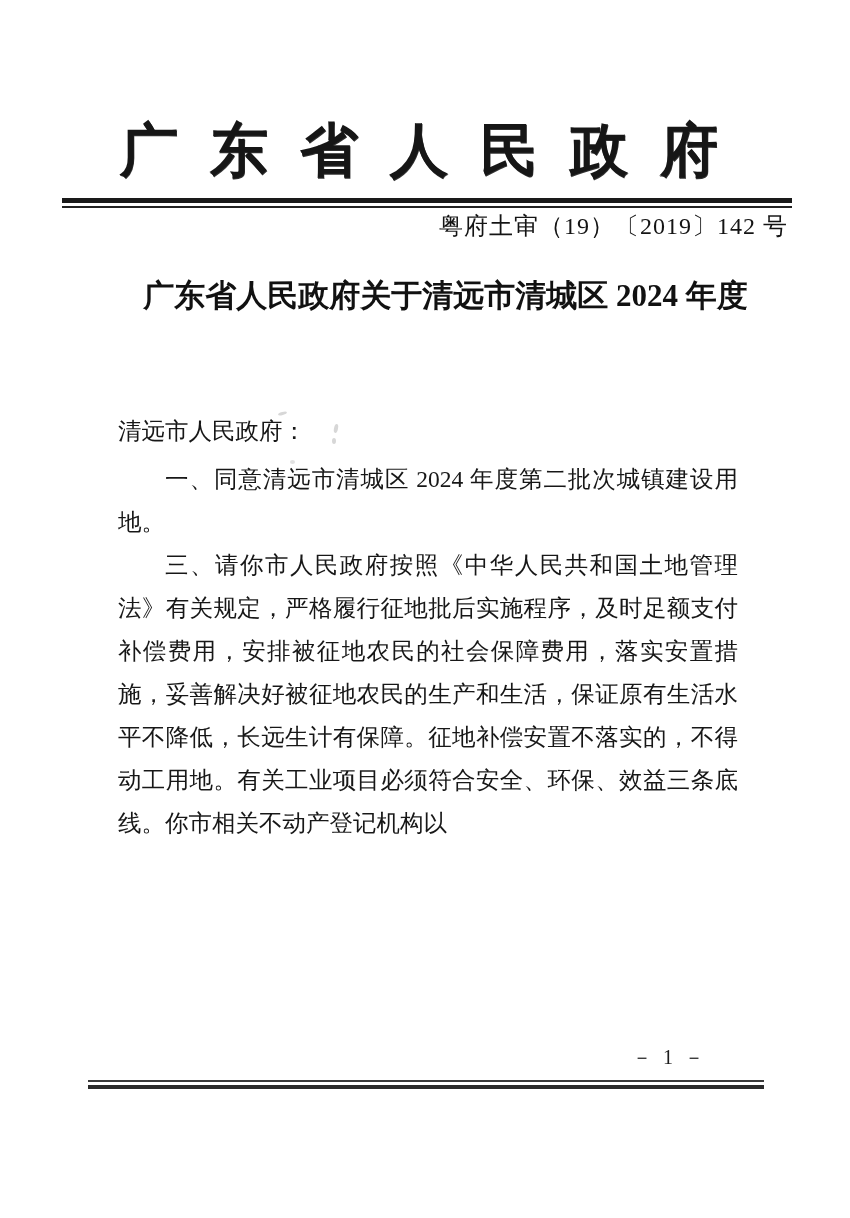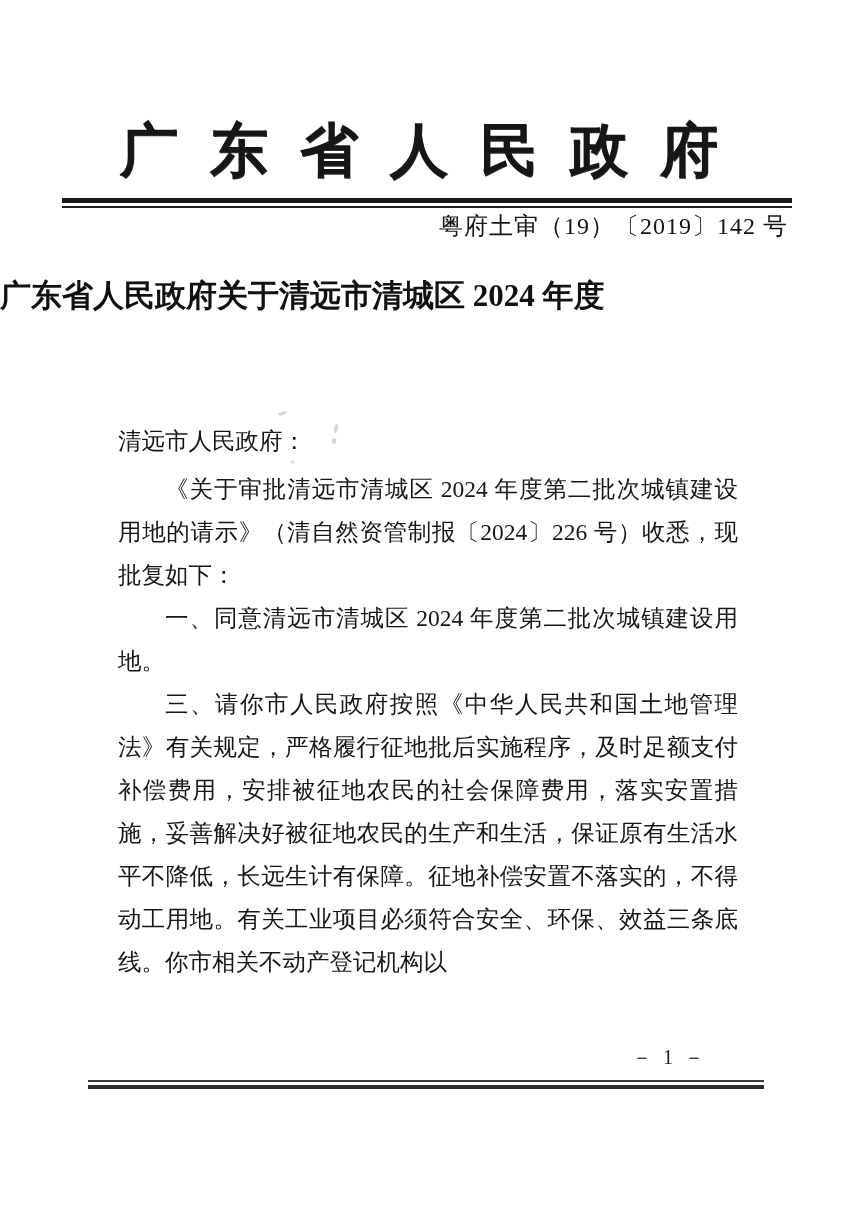--- a/index.html
+++ b/index.html
@@ -53,37 +53,38 @@
     letter-spacing: 1px;
     color: #141414;
     white-space: nowrap;
   }
   
   .doc-title {
     position: absolute;
     top: 272px;
     left: 0;
     width: 100%;
+    text-align: center;
     font-weight: bold;
     font-size: 31px;
     line-height: 48px;
     color: #111;
+    padding-left: 41px;
   }
   
   .body-text {
     position: absolute;
     top: 410px;
     left: 118px;
     width: 620px;
     font-size: 23.5px;
     line-height: 43px;
     text-align: justify;
     text-justify: inter-ideograph;
     color: #171717;
-    margin-top: 10px;
   }
   .salutation {
     text-align: left;
     margin-bottom: 5px;
   }
   .para {
     text-indent: 2em;
   }
   
   .page-number {
@@ -134,21 +135,20 @@
     <div>广东省人民政府关于清远市清城区 2024 年度</div>
   </div>
 
   <div class="scan-smudge smudge-a"></div>
   <div class="scan-smudge smudge-b"></div>
   <div class="scan-smudge smudge-c"></div>
   <div class="scan-smudge smudge-d"></div>
 
   <div class="body-text">
     <div class="salutation">清远市人民政府：</div>
-    <p class="para">《关于审批清远市清城区 2024 年度第二批次城镇建设用地的请示》（清自然资管制报〔2024〕226 号）收悉，现批复如下：</p>
     <p class="para">一、同意清远市清城区 2024 年度第二批次城镇建设用地。</p>
     <p class="para">三、请你市人民政府按照《中华人民共和国土地管理法》有关规定，严格履行征地批后实施程序，及时足额支付补偿费用，安排被征地农民的社会保障费用，落实安置措施，妥善解决好被征地农民的生产和生活，保证原有生活水平不降低，长远生计有保障。征地补偿安置不落实的，不得动工用地。有关工业项目必须符合安全、环保、效益三条底线。你市相关不动产登记机构以</p>
   </div>
 
   <div class="page-number">－ 1 －</div>
 
   <div class="footer-rule-thin"></div>
   <div class="footer-rule-thick"></div>
 
 </div>

